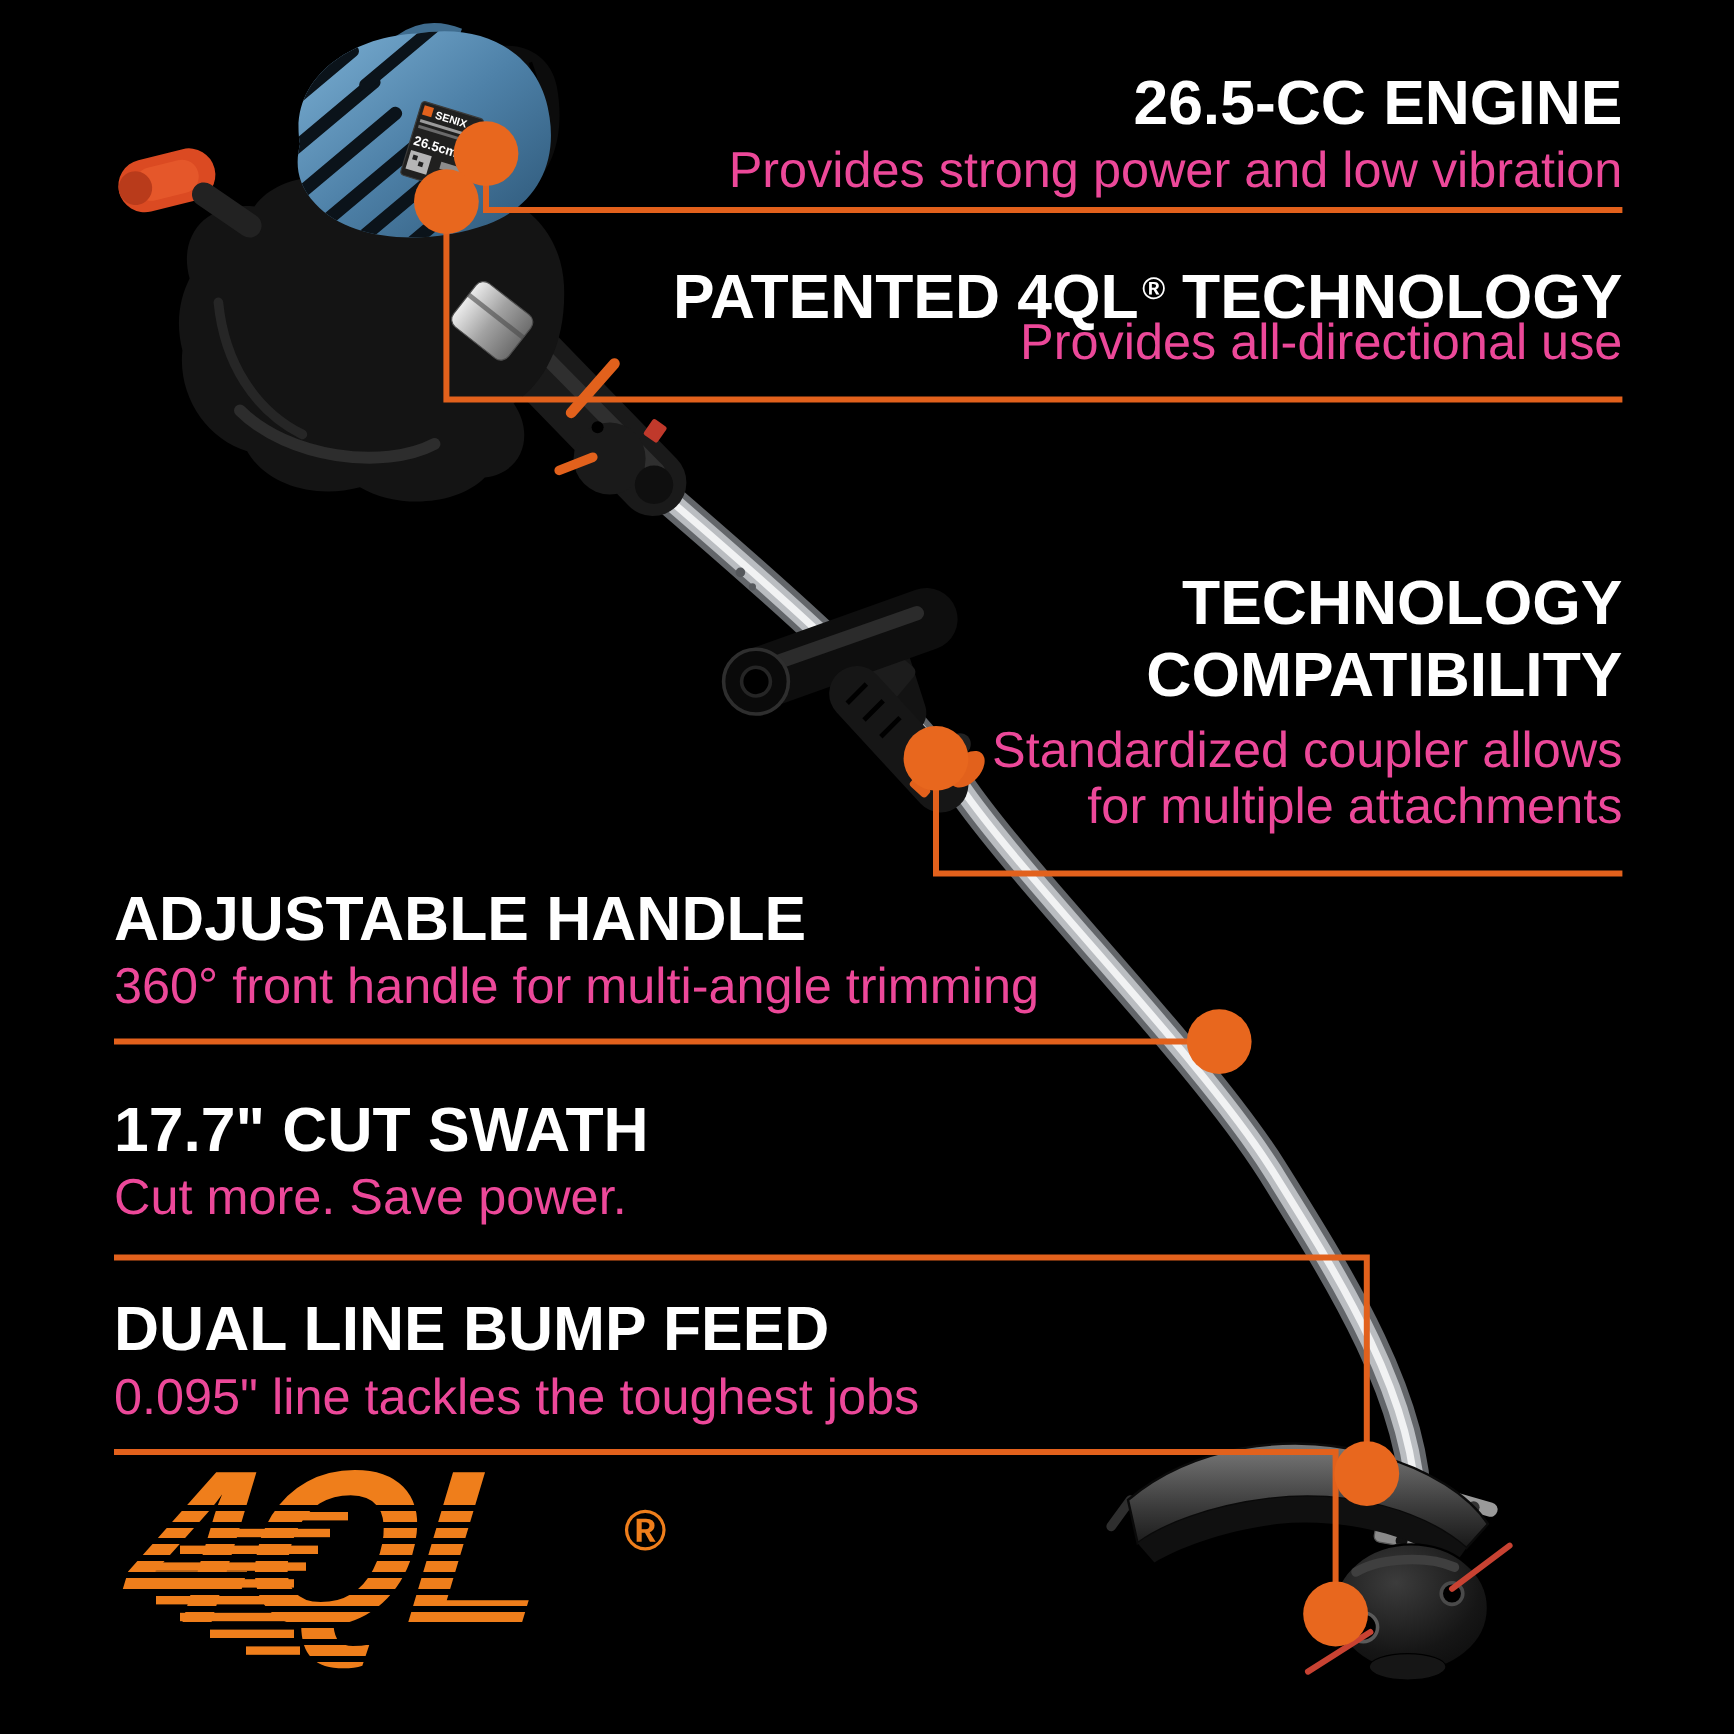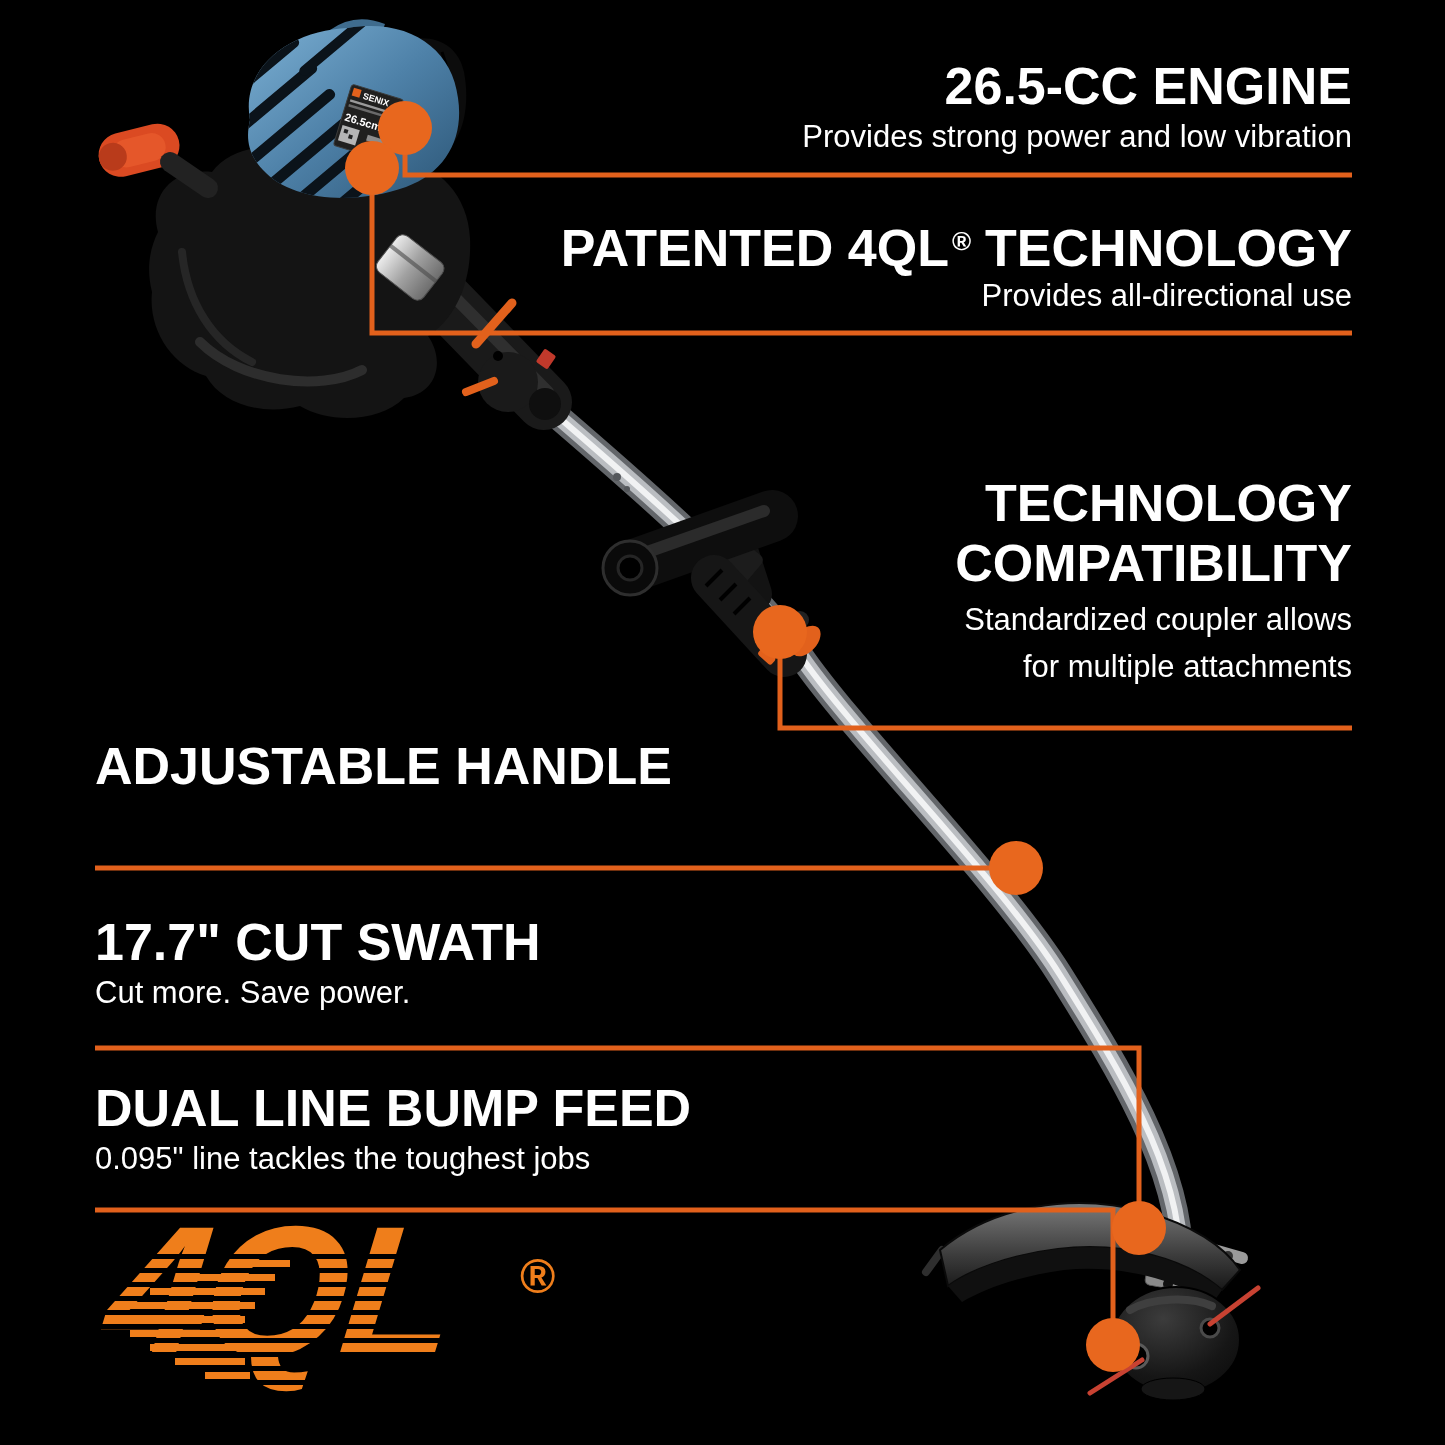--- a/index.html
+++ b/index.html
@@ -1,21 +1,21 @@
 <!DOCTYPE html>
 <html><head>
 <meta charset="utf-8">
 <style>
   html,body{margin:0;padding:0;background:#000;}
   .canvas{position:relative;width:1445px;height:1445px;background:#000;overflow:hidden;
           font-family:"Liberation Sans",sans-serif;}
   svg.layer{position:absolute;left:0;top:0;}
   .h{position:absolute;font-weight:bold;font-size:52px;line-height:1;color:#fff;
      white-space:nowrap;letter-spacing:0px;}
-  .sub{position:absolute;font-weight:400;font-size:31px;line-height:1;color:#ffffff;
+  .sub{position:absolute;font-weight:400;font-size:42px;line-height:1;color:#ec4899;
      white-space:nowrap;letter-spacing:0px;}
   .right{right:93px;text-align:right;}
   .left{left:95px;}
   .reg{font-size:26px;vertical-align:16px;margin:0 14px 0 3px;font-weight:bold;}
   
   .logo{position:absolute;left:100px;top:1245px;width:480px;height:165px;}
   .logo-text{position:absolute;left:8px;top:-46px;font-style:italic;font-weight:bold;
      font-size:185px;line-height:1;letter-spacing:-6px;color:#ef7e1b;transform:skewX(-6deg);
      white-space:nowrap;}
   .logo-stripes{position:absolute;left:0;top:0;width:415px;height:160px;
@@ -175,28 +175,29 @@
       <circle cx="1016" cy="868" r="27"></circle>
       <circle cx="1139" cy="1228" r="27"></circle>
       <circle cx="1113" cy="1345" r="27"></circle>
     </g>
   </svg>
 
   <div class="h right" style="top:60px">26.5-CC ENGINE</div>
   <div class="sub right" style="top:121px">Provides strong power and low vibration</div>
 
   <div class="h right" style="top:222px"><span>PATENTED 4QL</span><sup class="reg">®</sup><span>TECHNOLOGY</span></div>
-  <div class="sub right" style="top:280px">Provides all-directional use</div>
+  <div class="sub right" style="top:264px">Provides all-directional use</div>
 
   <div class="h right" style="top:477px">TECHNOLOGY</div>
   <div class="h right" style="top:537px">COMPATIBILITY</div>
   <div class="sub right" style="top:651px">for multiple attachments</div>
   <div class="sub right" style="top:604px">Standardized coupler allows</div>
 
   <div class="h left" style="top:740px">ADJUSTABLE HANDLE</div>
+  <div class="sub left" style="top:801px">360° front handle for multi-angle trimming</div>
 
   <div class="h left" style="top:916px">17.7" CUT SWATH</div>
   <div class="sub left" style="top:977px">Cut more. Save power.</div>
 
   <div class="h left" style="top:1082px">DUAL LINE BUMP FEED</div>
   <div class="sub left" style="top:1143px">0.095" line tackles the toughest jobs</div>
 
   <div class="logo">
     <div class="logo-text">4QL</div>
     <div class="tail" style="top:15px;left:130px;width:60px"></div>

